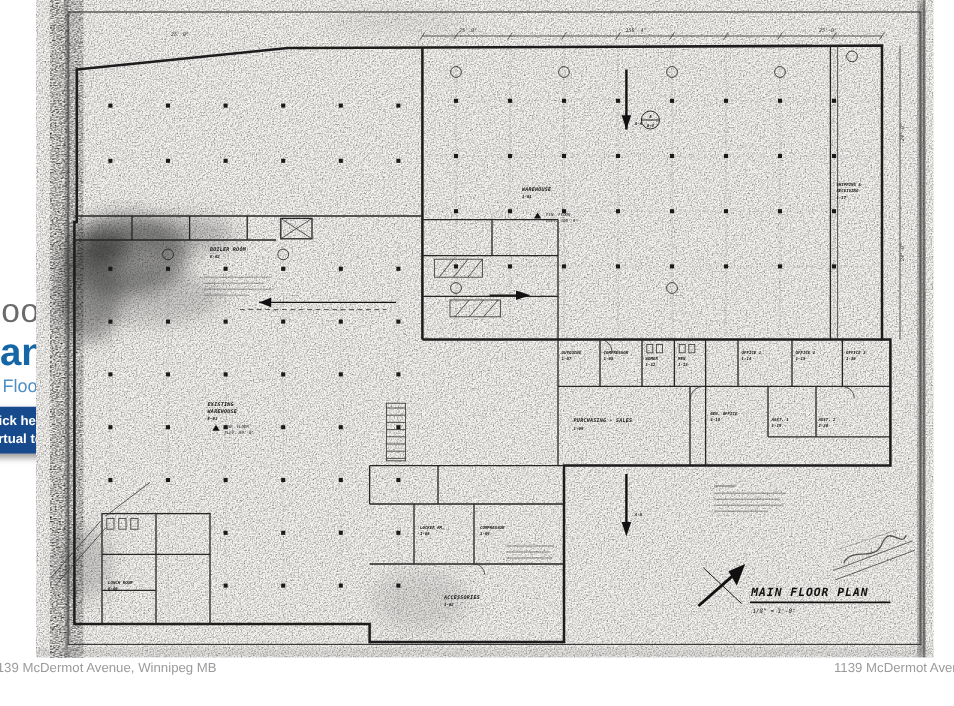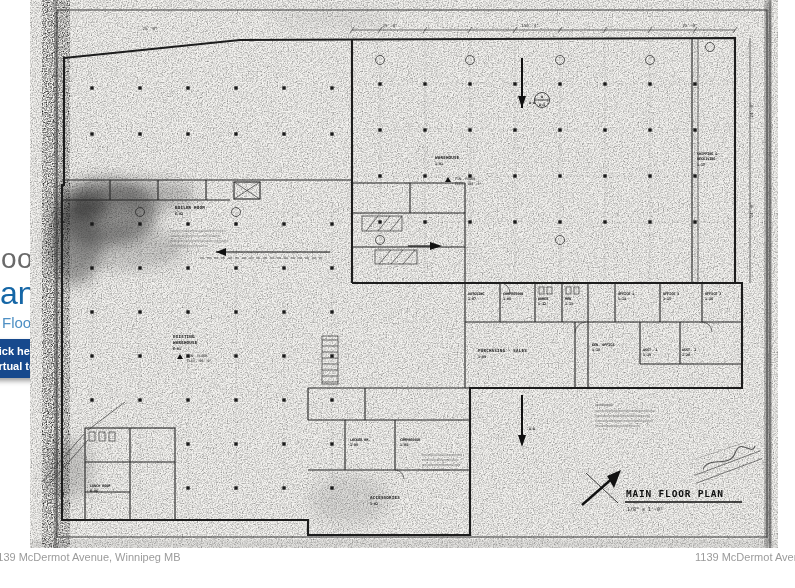--- a/index.html
+++ b/index.html
@@ -1,26 +1,26 @@
 <!DOCTYPE html>
 <html><head>
 <meta charset="utf-8">
 <style>
   html,body{margin:0;padding:0;background:#fff;}
   body{width:795px;height:588px;overflow:hidden;font-family:"Liberation Sans",sans-serif;}
   .stage{position:absolute;left:0;top:0;width:795px;height:588px;background:#fff;overflow:hidden;}
   .heading-1{position:absolute;left:1px;top:243px;font-size:28px;color:#6a6a6a;letter-spacing:.5px;}
-  .heading-2{position:absolute;left:0px;top:275px;font-size:32px;font-weight:normal;color:#1566a6;}
+  .heading-2{position:absolute;left:0px;top:275px;font-size:32px;font-weight:bold;color:#1566a6;}
   .subtitle{position:absolute;left:2px;top:314px;font-size:15px;color:#4e8fc4;}
   .tour-btn{position:absolute;left:-14px;top:339px;width:64px;height:39px;background:#17498d;border-radius:4px;
     color:#fff;font-size:11px;font-weight:bold;display:flex;flex-direction:column;align-items:center;justify-content:center;
     line-height:1.3;box-shadow:2px 3px 5px rgba(40,40,40,.45);cursor:pointer;}
   .footer-l{position:absolute;left:-8px;top:551px;font-size:11px;color:#9b9b9b;white-space:nowrap;}
   .footer-r{position:absolute;left:695px;top:551px;font-size:11px;color:#9b9b9b;white-space:nowrap;}
-  .sheet{position:absolute;left:30px;top:0;width:748px;height:548px;}
+  .sheet{position:absolute;left:30px;top:0;width:748px;height:548px;font-style:italic;}
   svg text{font-family:"DejaVu Sans Mono","Liberation Mono",monospace;fill:#161616;}
   .w{stroke:#1c1c1c;fill:none;stroke-width:2.1;}
   .i{stroke:#262626;fill:none;stroke-width:1.1;}
   .f{stroke:#3a3a3a;fill:none;stroke-width:.7;}
   .lb{font-size:4.2px;font-weight:bold;letter-spacing:.2px;}
   .sm{font-size:3.4px;font-weight:bold;}
   .nt{font-size:3.4px;fill:#222;}
   .dim{font-size:4.2px;fill:#333;}
   .ttl{font-size:9.5px;letter-spacing:.8px;fill:#0f0f0f;font-weight:bold;}
   .scl{font-size:5px;fill:#222;}

